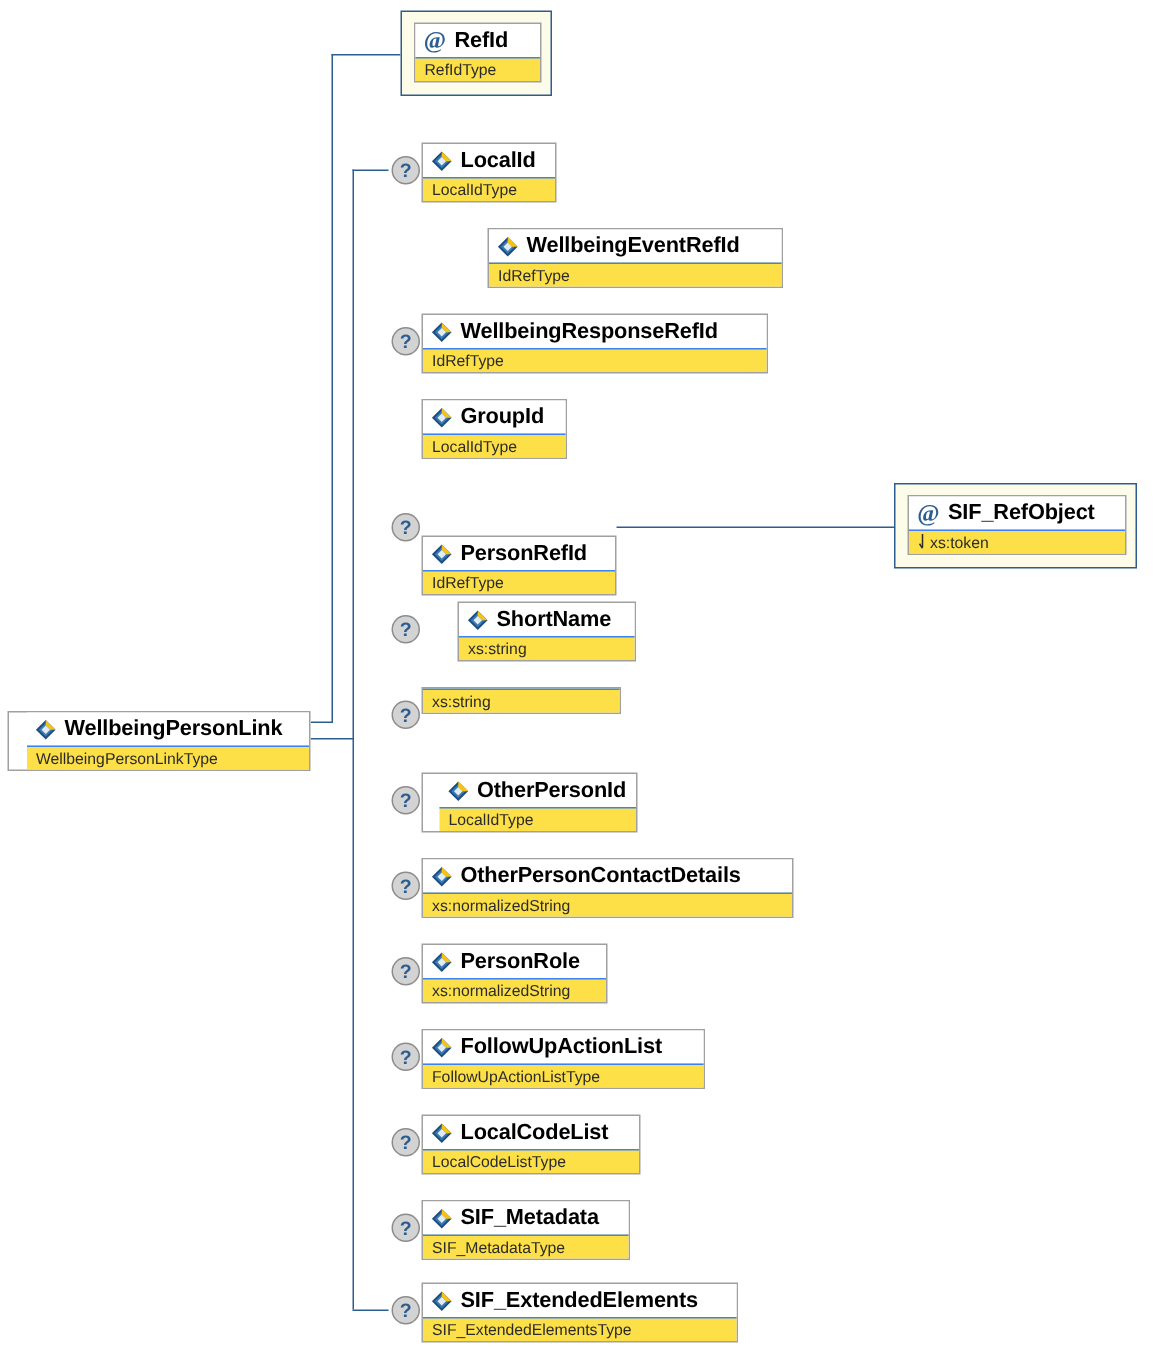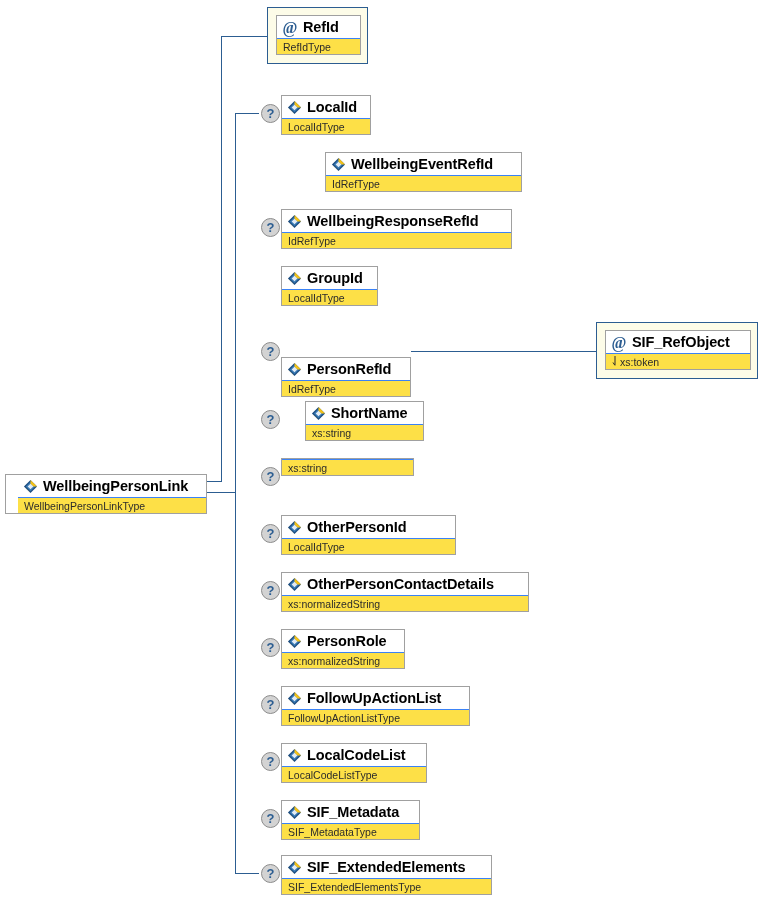--- a/index.html
+++ b/index.html
@@ -279,21 +279,21 @@
     </div>
     <div class="type">xs:string</div>
   </div>
 
   <div class="opt" style="left:261px; top:467px;">?</div>
   <div class="node" style="left:281px; top:458px; width:133px;">
     <div class="type">xs:string</div>
   </div>
 
   <div class="opt" style="left:261px; top:524px;">?</div>
-  <div class="node" style="left:281px; top:515px; width:175px;">
+  <div class="node" style="left:281px; top:515px; width:144px;padding-left:11px;">
     <div class="title">
       <span class="icon icon-elem">
         <svg viewBox="0 0 16 16" width="15" height="15">
           <polygon points="8,1 15,8 8,15 1,8" fill="#1c4d80"></polygon>
           <polygon points="8,3 13,8 8,13 3,8" fill="#3a7bb5"></polygon>
           <polygon points="8,1 15,8 11,8 8,5" fill="#f5c215"></polygon>
           <polygon points="3,10 6,13 8,15 1,8" fill="#f5c215"></polygon>
           <polygon points="8,5 11,8 8,11 5,8" fill="#ffffff" opacity="0.85"></polygon>
         </svg>
       </span>

